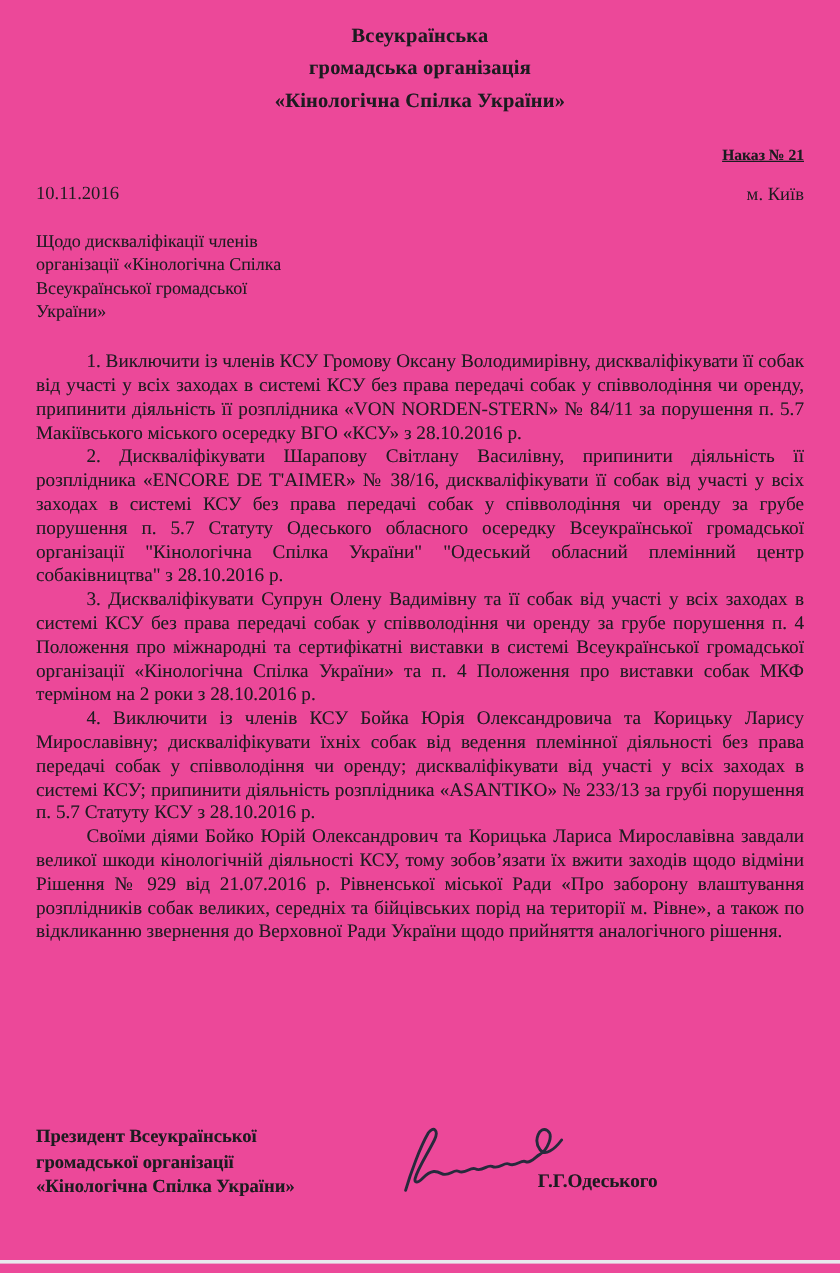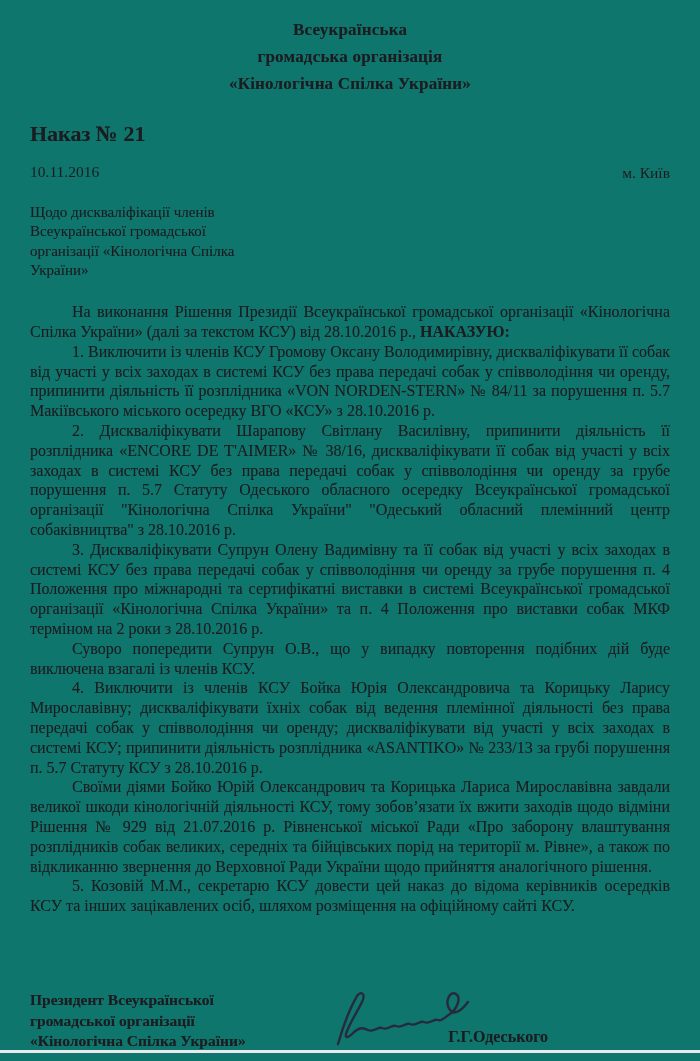--- a/index.html
+++ b/index.html
@@ -7,37 +7,38 @@
     width: 700px; height: 1061px;
     background: #ffffff;
     font-family: "Liberation Serif", serif;
     color: #1c1c20;
     -webkit-font-smoothing: antialiased;
   }
   .page {
     position: relative;
     width: 700px; height: 1061px;
     overflow: hidden;
-    background: #0f766e;
+    background: #ec4899;
   }
   .inner { padding: 16px 30px 0 30px; }
   .org-header {
     text-align: center;
     font-weight: bold;
     font-size: 17px;
     line-height: 27px;
     letter-spacing: 0.2px;
     text-shadow: 0 0 0.4px rgba(20,20,25,0.35);
   }
   .order-title {
-    text-align: left;
+    text-align: right;
     font-weight: bold;
-    font-size: 22px;
+    font-size: 13px;
     margin-top: 24px;
     text-shadow: 0 0 0.4px rgba(20,20,25,0.35);
+    text-decoration: underline;
   }
   .meta-row {
     display: flex;
     justify-content: space-between;
     align-items: flex-end;
     font-size: 15.5px;
     margin-top: 16px;
   }
   .meta-place { position: relative; top: 1px; }
   .subject {
@@ -52,21 +53,21 @@
     font-size: 16px;
     line-height: 19.8px;
     text-align: justify;
     text-shadow: 0 0 0.3px rgba(20,20,25,0.3);
   }
   .doc-body p { margin: 0; text-indent: 42px; }
   .bold { font-weight: bold; }
   .italic { }
   .signoff {
     position: absolute;
-    left: 0; top: 990px;
+    left: 0; top: 938px;
     width: 580px; height: 62px;
   }
   .signoff-left {
     position: absolute;
     left: 30px; top: 0;
     font-weight: bold;
     font-size: 15.5px;
     line-height: 20.5px;
     text-shadow: 0 0 0.4px rgba(20,20,25,0.35);
   }
@@ -103,41 +104,38 @@
 
     <div class="order-title">Наказ № 21</div>
 
     <div class="meta-row">
       <span>10.11.2016</span>
       <span class="meta-place">м. Київ</span>
     </div>
 
     <div class="subject">
       <div>Щодо дискваліфікації членів</div>
+      <div>організації «Кінологічна Спілка</div>
       <div>Всеукраїнської громадської</div>
-      <div>організації «Кінологічна Спілка</div>
       <div>України»</div>
     </div>
 
     <div class="doc-body">
-      <p><span>На виконання Рішення Президії Всеукраїнської громадської організації «Кінологічна Спілка України» (далі за текстом КСУ) від 28.10.2016 р., </span><span class="bold">НАКАЗУЮ:</span></p>
 
       <p><span>1. Виключити із членів КСУ </span><span class="italic">Громову Оксану Володимирівну</span><span>, дискваліфікувати її собак від участі у всіх заходах в системі КСУ без права передачі собак у співволодіння чи оренду, припинити діяльність її розплідника «VON NORDEN-STERN» № 84/11 за порушення п. 5.7 Макіївського міського осередку ВГО «КСУ» з 28.10.2016 р.</span></p>
 
       <p><span>2. Дискваліфікувати </span><span class="italic">Шарапову Світлану Василівну</span><span>, припинити діяльність її розплідника «ENCORE DE T'AIMER» № 38/16, дискваліфікувати її собак від участі у всіх заходах в системі КСУ без права передачі собак у співволодіння чи оренду за грубе порушення п. 5.7 Статуту Одеського обласного осередку Всеукраїнської громадської організації "Кінологічна Спілка України" "Одеський обласний племінний центр собаківництва" з 28.10.2016 р.</span></p>
 
       <p><span>3. Дискваліфікувати </span><span class="italic">Супрун Олену Вадимівну</span><span> та її собак від участі у всіх заходах в системі КСУ без права передачі собак у співволодіння чи оренду за грубе порушення п. 4 Положення про міжнародні та сертифікатні виставки в системі Всеукраїнської громадської організації «Кінологічна Спілка України» та п. 4 Положення про виставки собак МКФ терміном на 2 роки з 28.10.2016 р.</span></p>
 
-      <p>Суворо попередити Супрун О.В., що у випадку повторення подібних дій буде виключена взагалі із членів КСУ.</p>
 
       <p><span>4. Виключити із членів КСУ </span><span class="italic">Бойка Юрія Олександровича та Корицьку Ларису Мирославівну</span><span>; дискваліфікувати їхніх собак від ведення племінної діяльності без права передачі собак у співволодіння чи оренду; дискваліфікувати від участі у всіх заходах в системі КСУ; припинити діяльність розплідника «ASANTIKO» № 233/13 за грубі порушення п. 5.7 Статуту КСУ з 28.10.2016 р.</span></p>
 
       <p>Своїми діями Бойко Юрій Олександрович та Корицька Лариса Мирославівна завдали великої шкоди кінологічній діяльності КСУ, тому зобов’язати їх вжити заходів щодо відміни Рішення № 929 від 21.07.2016 р. Рівненської міської Ради «Про заборону влаштування розплідників собак великих, середніх та бійцівських порід на території м. Рівне», а також по відкликанню звернення до Верховної Ради України щодо прийняття аналогічного рішення.</p>
 
-      <p>5. Козовій М.М., секретарю КСУ довести цей наказ до відома керівників осередків КСУ та інших зацікавлених осіб, шляхом розміщення на офіційному сайті КСУ.</p>
 
     </div>
 
   </div>
 
   <div class="signoff">
     <div class="signoff-left">
       <div>Президент Всеукраїнської</div>
       <div>громадської організації</div>
       <div>«Кінологічна Спілка України»</div>

